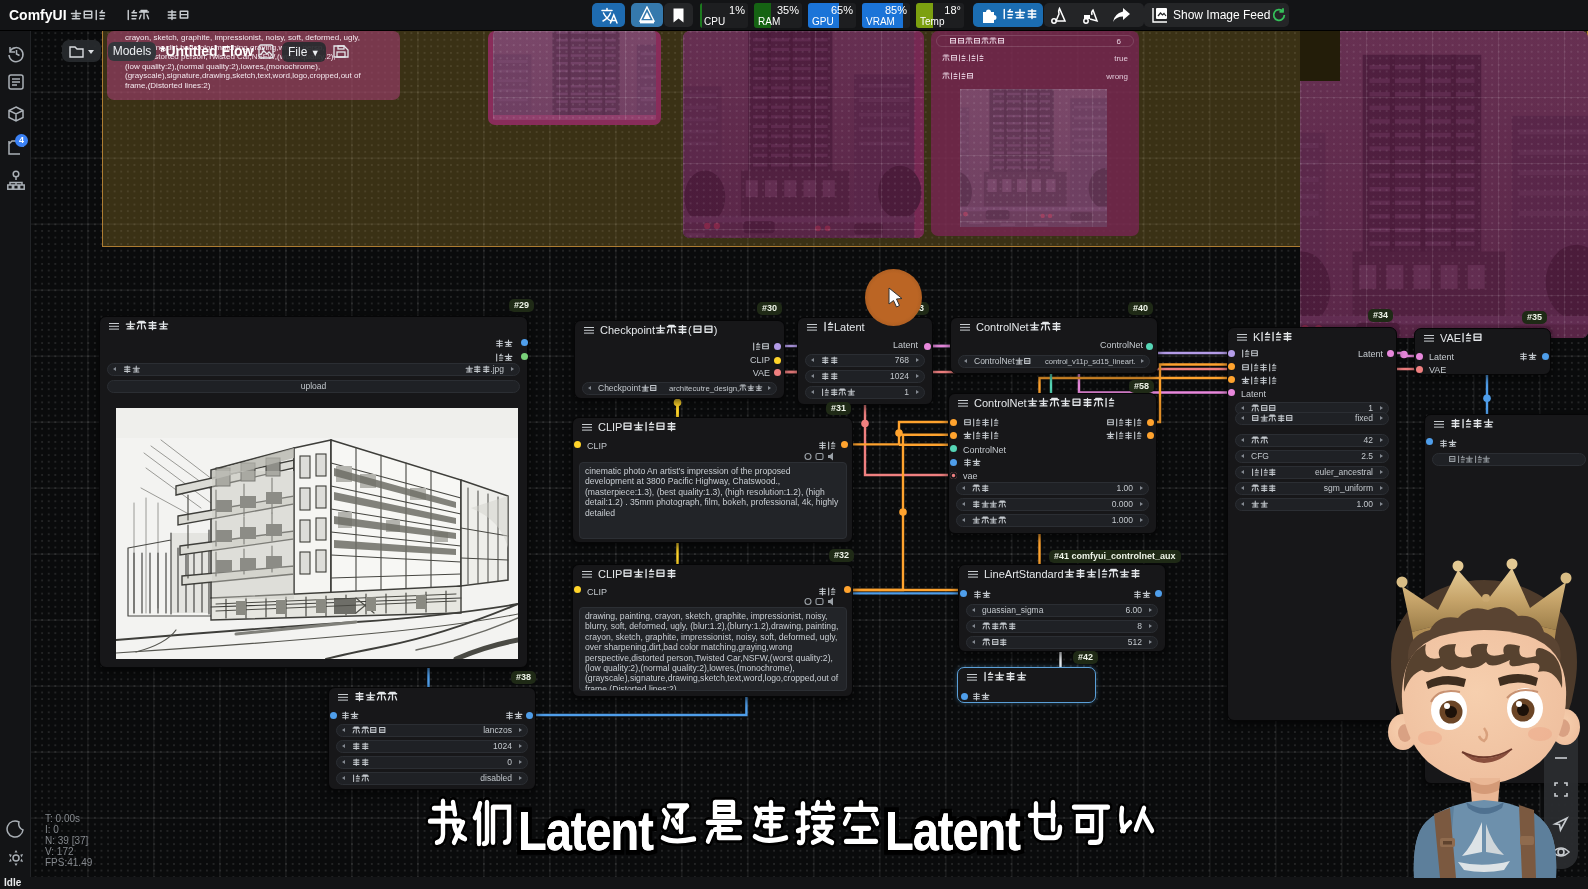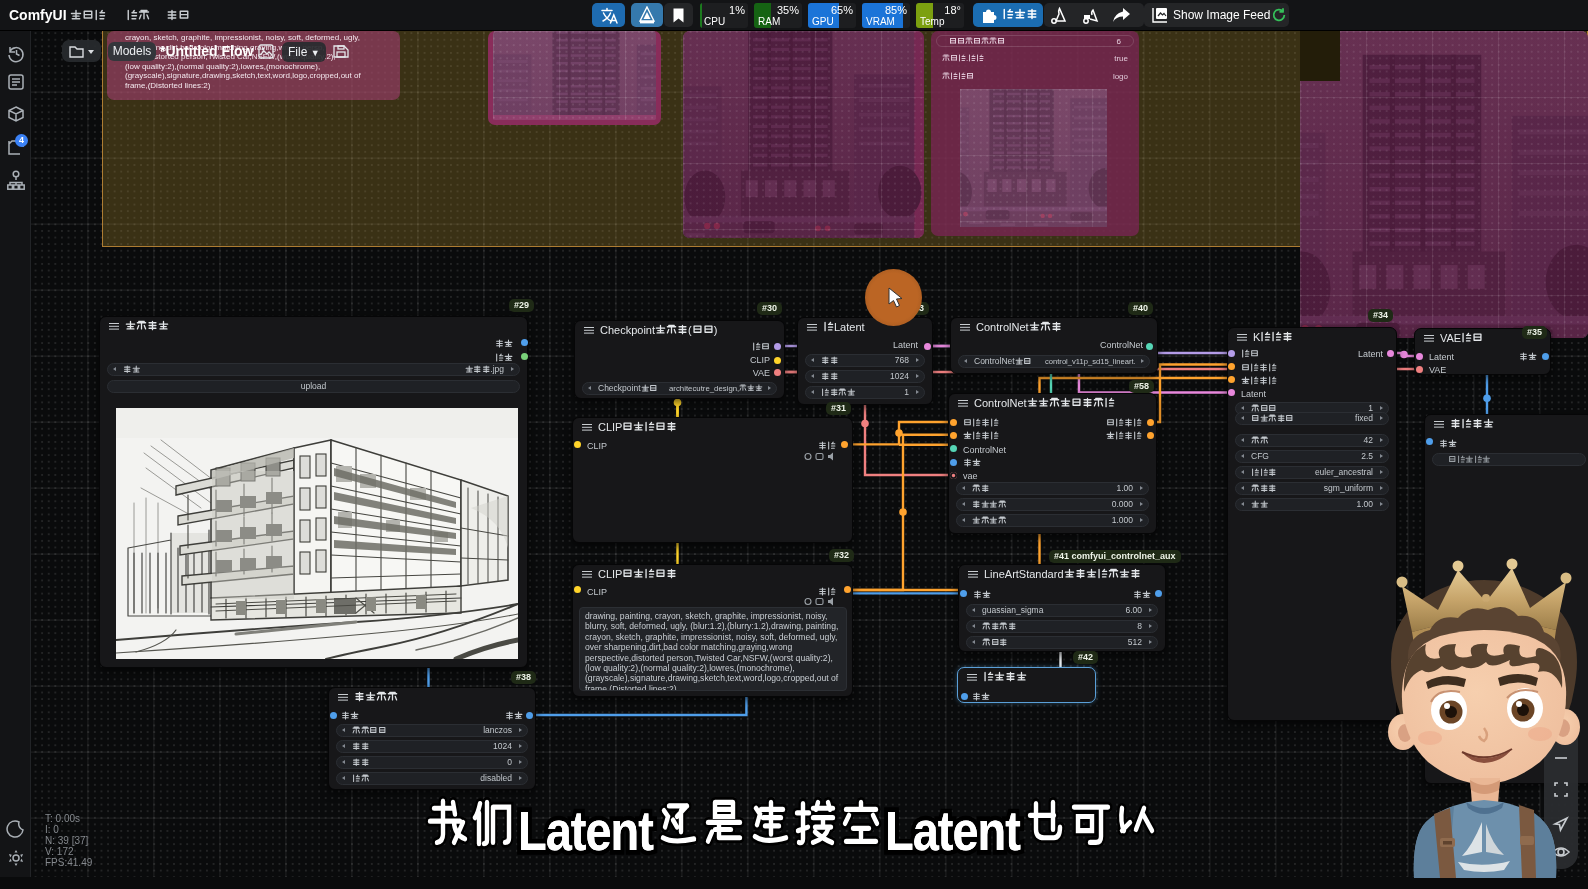--- a/index.html
+++ b/index.html
@@ -169,21 +169,21 @@
             <path d="M3 2v12M8 5h6M8 9h6M8 13h5M11 2l-2 3" fill="none" stroke="currentColor" stroke-width="1.9" stroke-linecap="round"></path>
           </svg></span><b style="float:right;font-weight:normal">true</b></div>
  <div class="abs" style="left:5px;top:40px;right:5px;height:12px;color:#e0c8d8;font-size:8px;line-height:12px;padding:0 6px"><span><svg class="cjs" style="width:1em;height:1em" viewBox="0 0 16 16">
             <path d="M2 4h12M8 4v9M4 8l-2 5M12 8l2 5M4 2h8" fill="none" stroke="currentColor" stroke-width="1.9" stroke-linecap="round"></path>
           </svg><svg class="cjs" style="width:1em;height:1em" viewBox="0 0 16 16">
             <path d="M3 2v12M8 5h6M8 9h6M8 13h5M11 2l-2 3" fill="none" stroke="currentColor" stroke-width="1.9" stroke-linecap="round"></path>
           </svg><svg class="cjs" style="width:1em;height:1em" viewBox="0 0 16 16">
             <path d="M3 2v12M8 5h6M8 9h6M8 13h5M11 2l-2 3" fill="none" stroke="currentColor" stroke-width="1.9" stroke-linecap="round"></path>
           </svg><svg class="cjs" style="width:1em;height:1em" viewBox="0 0 16 16">
             <path d="M3 3h10M3 12h10M3 3v9M13 3v9M3 7.5h10" fill="none" stroke="currentColor" stroke-width="1.9" stroke-linecap="round"></path>
-          </svg></span><b style="float:right;font-weight:normal">logo</b></div>
+          </svg></span><b style="float:right;font-weight:normal">wrong</b></div>
  <div class="abs" style="left:29px;top:58px;width:147px;height:138px"><svg width="147" height="138" viewBox="30 40 160 150">
           <use href="#bscene"></use>
         </svg><div class="ptint" style="background-image:linear-gradient(to right,rgba(255,255,255,.08) 1px,transparent 1px),linear-gradient(to bottom,rgba(255,255,255,.08) 1px,transparent 1px),radial-gradient(circle at 1px 1px,rgba(255,255,255,.09) .9px,transparent 1.1px),linear-gradient(rgba(185,95,145,.40),rgba(185,95,145,.40)),linear-gradient(rgba(30,12,26,.28),rgba(30,12,26,.28))"></div></div>
 </div>
 <div class="pink" id="p5" style="left:1300px;top:31px;width:288px;height:307px"><svg width="288" height="307" viewBox="25 0 170 181" preserveAspectRatio="none">
         <use href="#bscene"></use>
       </svg><div class="ptint"></div></div>
 <div class="abs" style="left:1300px;top:31px;width:40px;height:50px;background:#231d09;z-index:2"></div>
 
 <svg id="links" width="1588" height="889" viewBox="0 0 1588 889" fill="none">
@@ -465,20 +465,21 @@
  <div class="lbr" style="right:16px;top:23px;width:60px"><span><svg class="cjs" style="width:1em;height:1em" viewBox="0 0 16 16">
             <path d="M3 4h10M3 8h10M3 12h10M8 2v12" fill="none" stroke="currentColor" stroke-width="1.9" stroke-linecap="round"></path>
           </svg><svg class="cjs" style="width:1em;height:1em" viewBox="0 0 16 16">
             <path d="M3 2v12M8 5h6M8 9h6M8 13h5M11 2l-2 3" fill="none" stroke="currentColor" stroke-width="1.9" stroke-linecap="round"></path>
           </svg></span></div>
  <svg class="abs" style="right:14px;top:34px" width="34" height="9" viewBox="0 0 34 9" fill="none" stroke="#9aa0a6" stroke-width="1.1">
         <circle cx="4" cy="4.5" r="3"></circle>
         <rect x="12" y="1.5" width="7" height="6" rx="1.5"></rect>
         <path d="M24 3 h2 l3-2.5 v8 l-3-2.5 h-2 Z" fill="#9aa0a6" stroke="none"></path>
       </svg>
+ <div class="txt" style="left:6px;top:44px;width:268px;height:77px">cinematic photo An artist's impression of the proposed development at 3800 Pacific Highway, Chatswood., (masterpiece:1.3), (best quality:1.3), (high resolution:1.2), (high detail:1.2) . 35mm photograph, film, bokeh, professional, 4k, highly detailed</div>
 </div>
 <div class="dot" style="left:574px;top:441px;background:#ffd42a"></div>
 <div class="dot" style="left:841px;top:441px;background:#ffa32e"></div>
 
 <div class="node" style="left:572px;top:564px;width:281px;height:133px">
  <div class="nh"><b class="ham"></b><span>CLIP<svg class="cjs" style="width:1em;height:1em" viewBox="0 0 16 16">
             <path d="M3 3h10M3 12h10M3 3v9M13 3v9M3 7.5h10" fill="none" stroke="currentColor" stroke-width="1.9" stroke-linecap="round"></path>
           </svg><svg class="cjs" style="width:1em;height:1em" viewBox="0 0 16 16">
             <path d="M8 2v4M2 6h12M4 9.5h8M3 13h10M8 6v7" fill="none" stroke="currentColor" stroke-width="1.9" stroke-linecap="round"></path>
           </svg><svg class="cjs" style="width:1em;height:1em" viewBox="0 0 16 16">
@@ -840,21 +841,21 @@
 <div class="bd" style="left:511px;top:671px">#38</div>
 <div class="bd" style="left:757px;top:302px">#30</div>
 <div class="bd" style="left:826px;top:402px">#31</div>
 <div class="bd" style="left:829px;top:549px">#32</div>
 <div class="bd" style="left:904px;top:302px">#33</div>
 <div class="bd" style="left:1128px;top:302px">#40</div>
 <div class="bd" style="left:1129px;top:380px">#58</div>
 <div class="bd" style="left:1049px;top:550px">#41 comfyui_controlnet_aux</div>
 <div class="bd" style="left:1073px;top:651px">#42</div>
 <div class="bd" style="left:1368px;top:309px">#34</div>
-<div class="bd" style="left:1522px;top:326px">#35</div>
+<div class="bd" style="left:1522px;top:311px">#35</div>
 
 <div class="dbg">T: 0.00s
 I: 0
 N: 39 [37]
 V: 172
 FPS:41.49</div>
 
 <div class="abs" style="left:865px;top:269px;width:57px;height:57px;border-radius:50%;background:radial-gradient(circle,#bb6524 60%,#92511e 100%);z-index:20"></div>
 <svg class="abs" style="left:886px;top:287px;z-index:21" width="20" height="22" viewBox="0 0 20 22">
       <path d="M3 1 L3 17 L7.5 13.5 L10.5 20 L13.5 18.5 L10.5 12 L16 11.5 Z" fill="#fff" stroke="#333" stroke-width="1"></path>
@@ -1117,14 +1118,17 @@
         <rect x="7.7" y="141" width="4.6" height="4.2"></rect>
         <rect x="13.6" y="141" width="4.6" height="4.2"></rect>
       </g>
 </svg>
 <div class="abs" style="left:15px;top:134px;width:13px;height:13px;border-radius:50%;background:#3b82f6;color:#fff;font-size:9px;font-weight:bold;text-align:center;line-height:13px;z-index:12">4</div>
 <svg class="abs" style="left:6px;top:818px;z-index:11" width="20" height="50" viewBox="0 0 20 50" fill="none" stroke="#aab0b6" stroke-width="1.5">
 <path d="M13 4 A8 8 0 1 0 17 12 A6.5 6.5 0 0 1 13 4 Z"></path>
 <circle cx="10" cy="40" r="3"></circle>
       <path d="M10 32 l1.5 2.5 h-3 Z M10 48 l1.5-2.5 h-3 Z M3 36 l2.8.8 -1.5 2.6 Z M17 36 l-2.8.8 1.5 2.6 Z M3 44 l2.8-.8 -1.5-2.6 Z M17 44 l-2.8-.8 1.5-2.6 Z" fill="#aab0b6" stroke="none"></path>
 </svg>
+<div id="bottombar">
+      <span>Idle</span>
+    </div>
 
 </div>
 
 </body></html>

